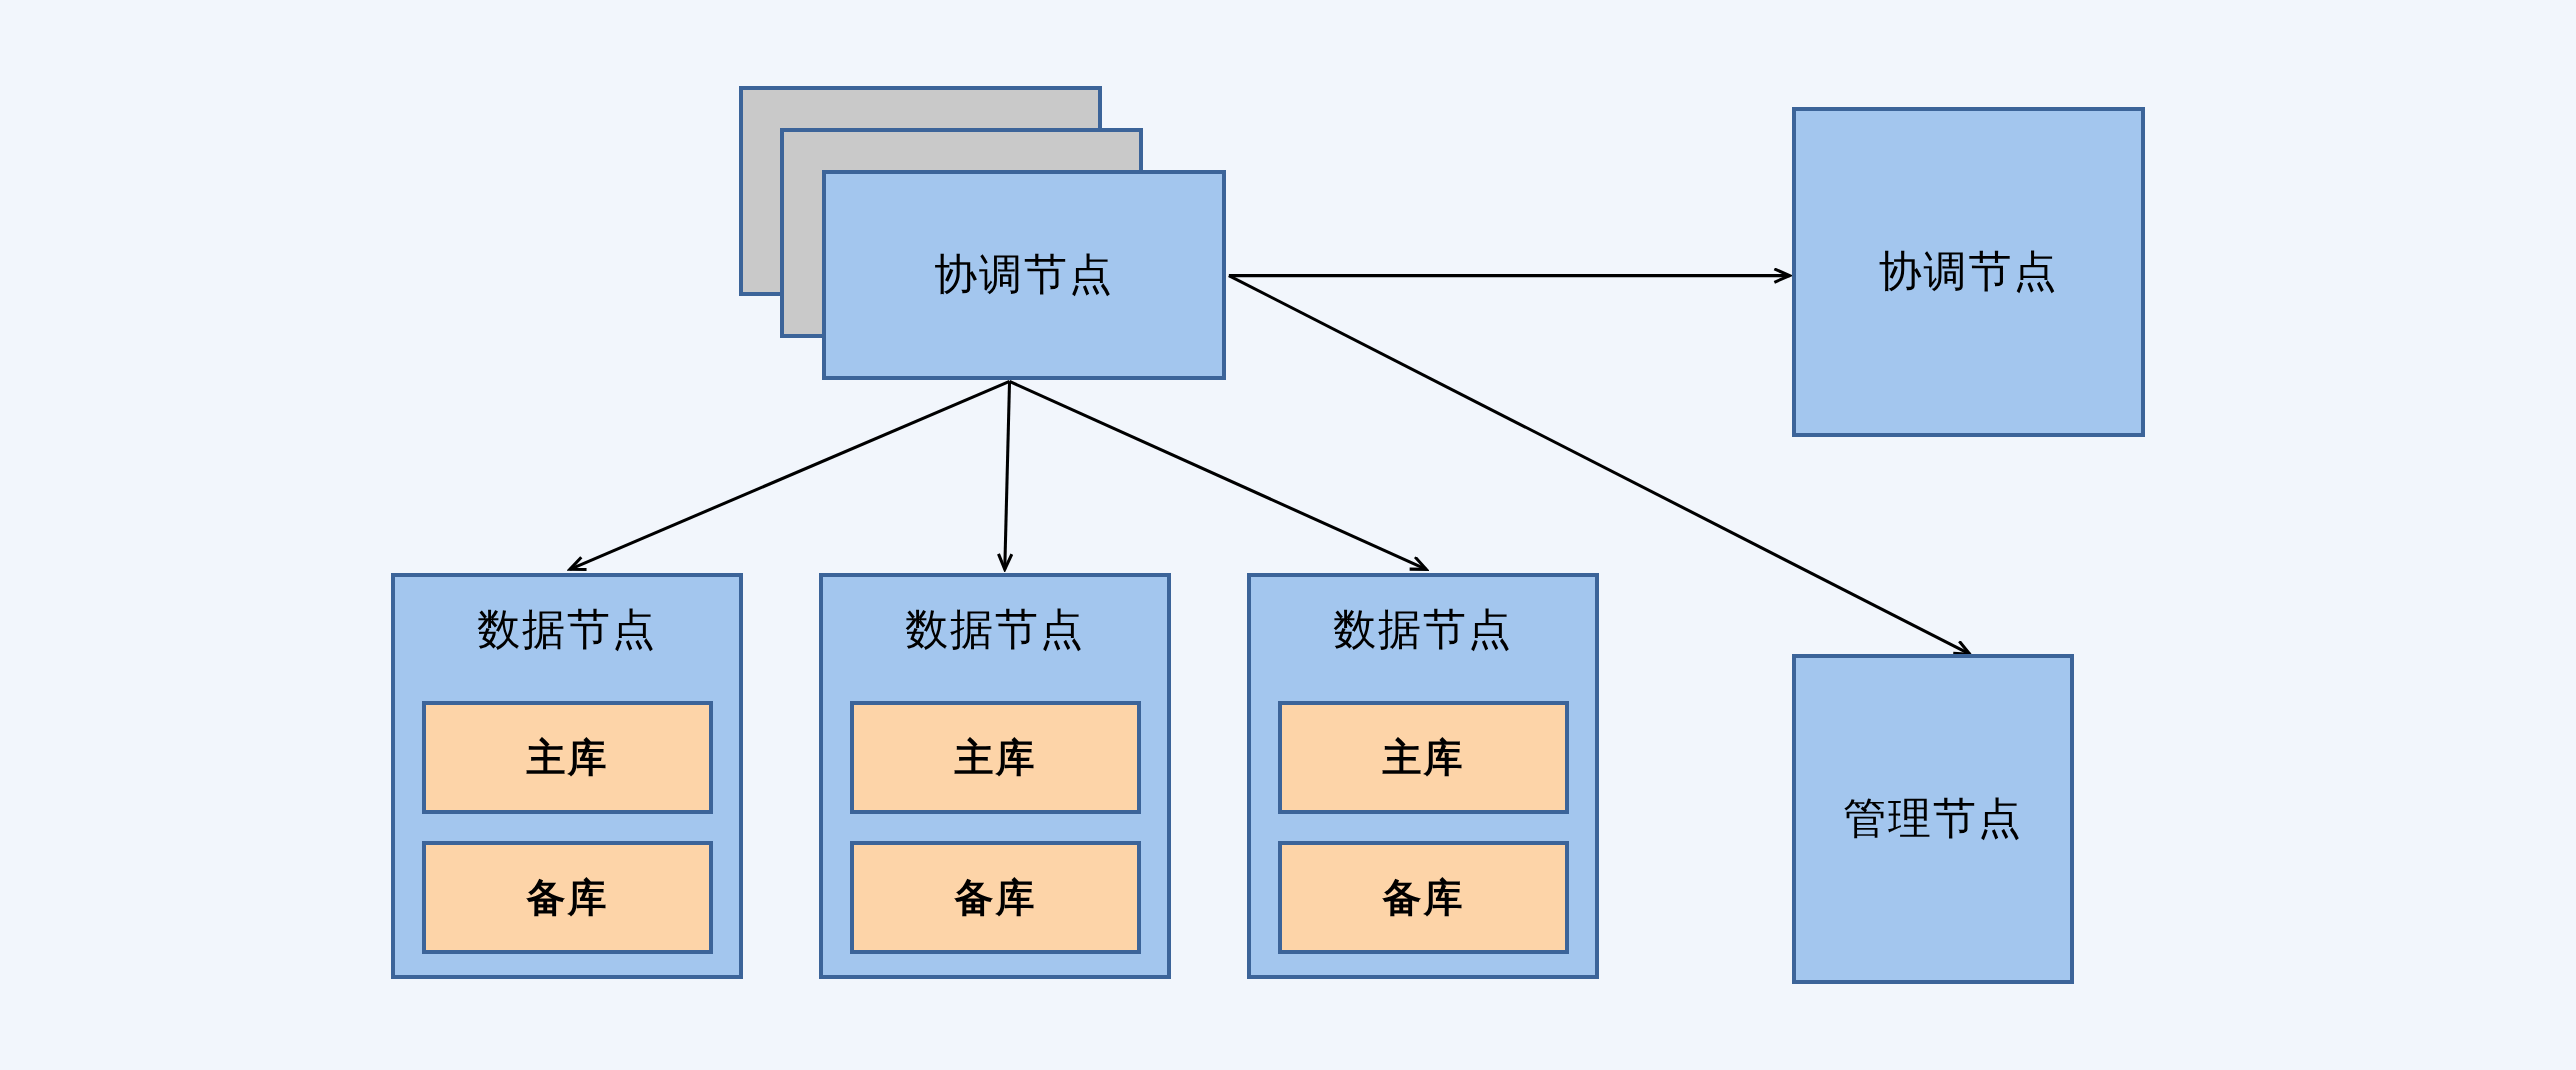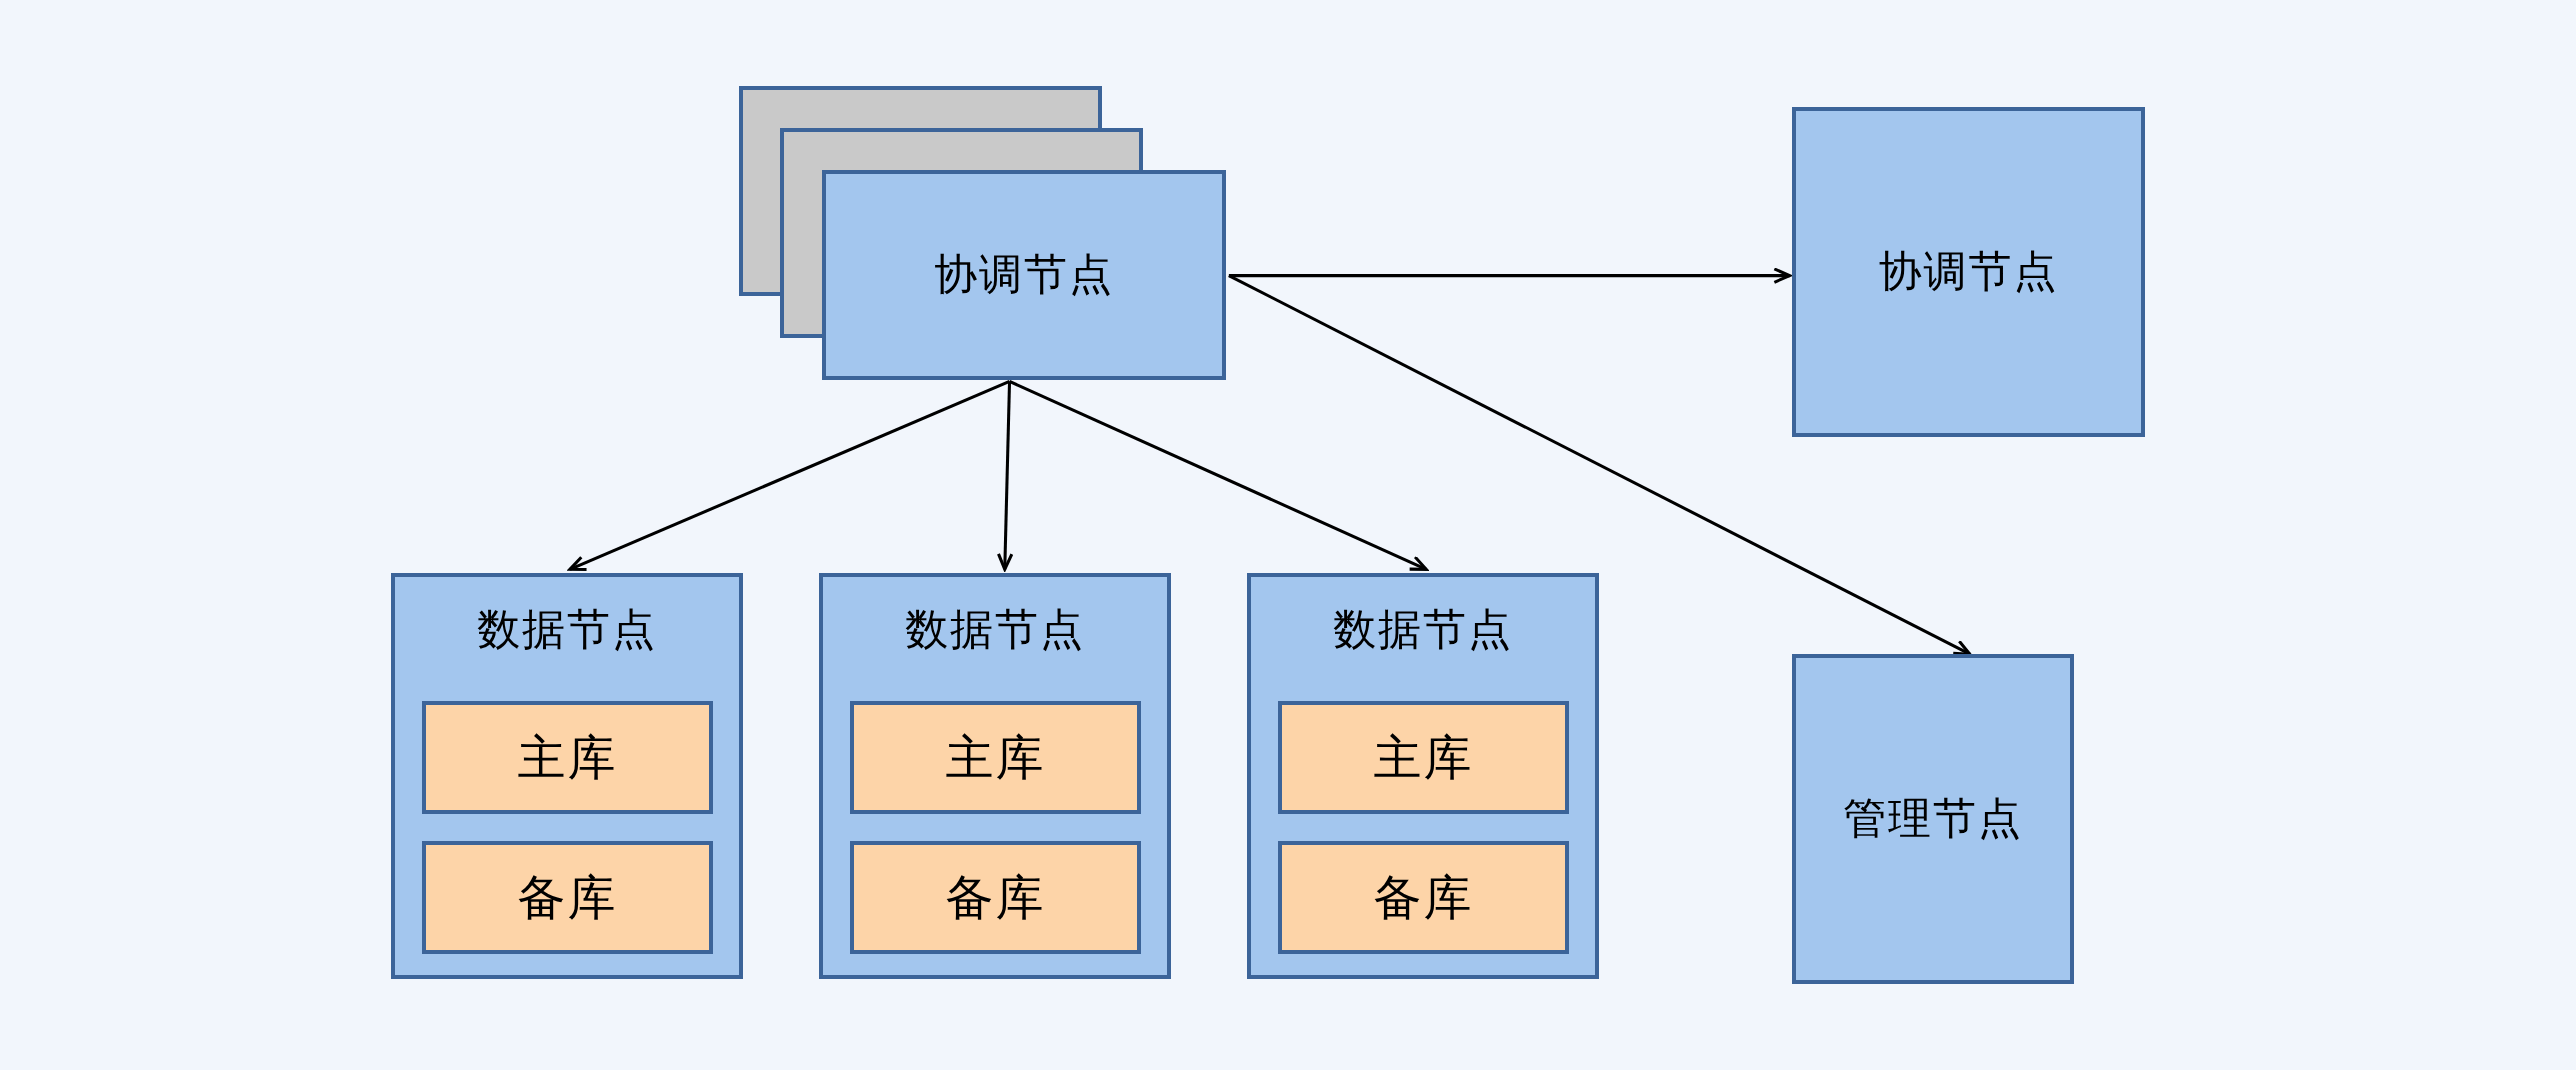--- a/index.html
+++ b/index.html
@@ -54,21 +54,22 @@
     top: 29px;
   }
   .subnode {
     position: absolute;
     box-sizing: border-box;
     border: 4.8px solid #3c6499;
     background: #fdd4a8;
     z-index: 12;
   }
   .subnode .node-label {
-    font-size: 48px;
+    font-size: 39px;
+    font-weight: bold;
   }
 </style>
 </head>
 <body>
 
 <div id="canvas">
 
   <svg id="edges" viewBox="0 0 2700 1122" width="2576" height="1070" xmlns="http://www.w3.org/2000/svg">
     <defs>
       <marker id="arrowOpen" markerWidth="22" markerHeight="22" refX="19" refY="8" orient="auto" markerUnits="userSpaceOnUse">

